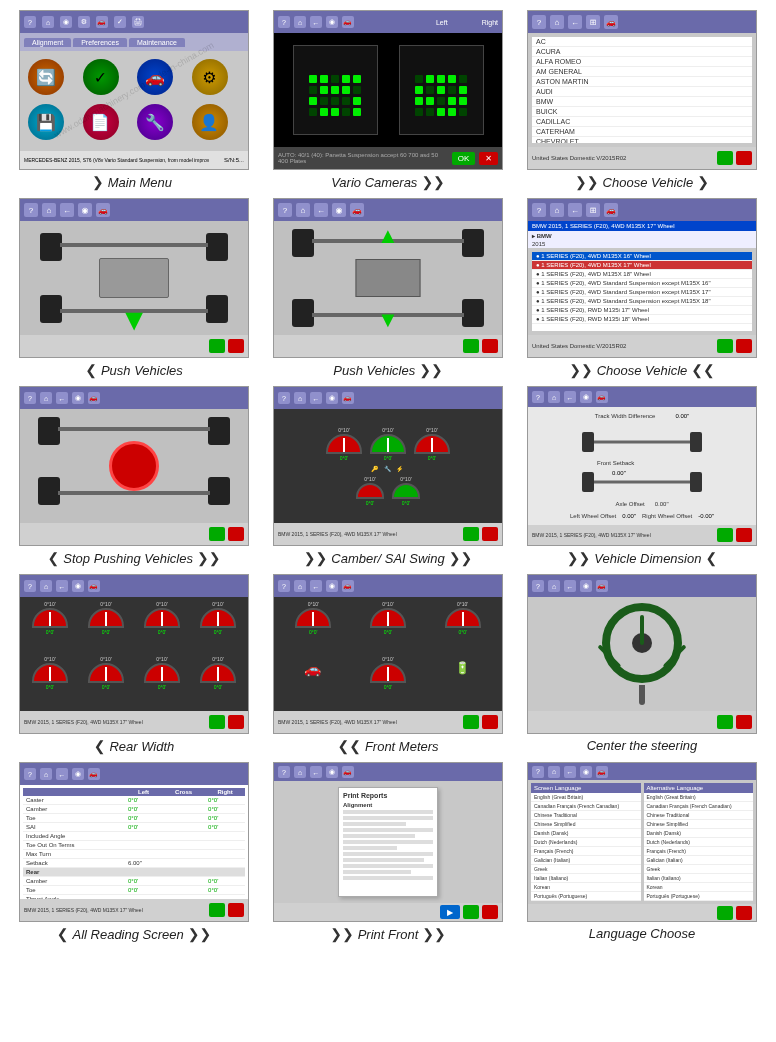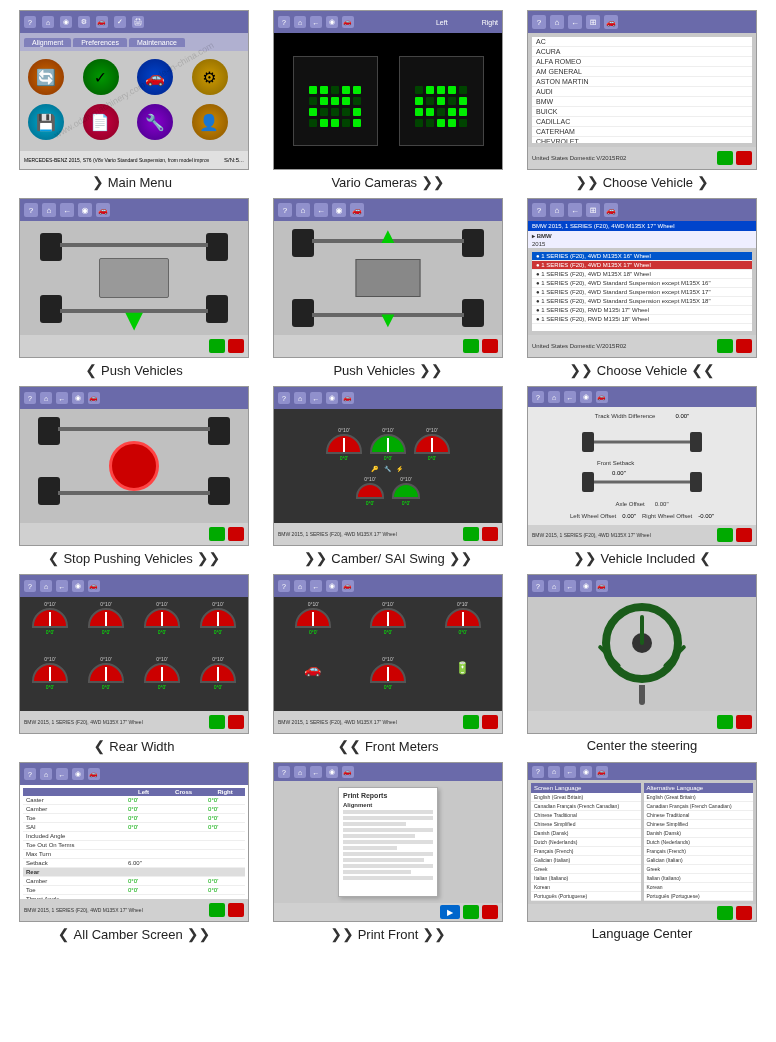--- a/index.html
+++ b/index.html
@@ -32,20 +32,21 @@
     .caption-row {
       display: flex;
       align-items: center;
       justify-content: center;
       gap: 4px;
       margin-top: 4px;
       margin-bottom: 2px;
     }
     .caption {
       font-size: 13px;
+      font-style: italic;
       color: #222;
       text-align: center;
     }
     .arrow {
       font-size: 14px;
       color: #333;
     }
 
     
     .screen-inner {
@@ -568,20 +569,25 @@
                 <div class="fc-dot fc-dot-off"></div>
                 <div class="fc-dot"></div>
                 <div class="fc-dot"></div>
               <div class="fc-dot fc-dot-off"></div>
                 <div class="fc-dot fc-dot-off"></div>
                 <div class="fc-dot"></div>
                 <div class="fc-dot"></div>
                 <div class="fc-dot fc-dot-off"></div>
             </div>
           </div>
+        </div>
+        <div class="fc-bottom">
+          <span style="font-size:6px;color:#aaa;">AUTO: 40/1 (40): Panetta Suspension accept 60 700 asd 50 400 Plates</span>
+          <button class="fc-btn-ok">OK</button>
+          <button class="fc-btn-cancel">✕</button>
         </div>
       </div>
     </div>
     <div class="caption-row">
       <span class="caption">Vario Cameras</span>
       <span class="arrow">❯❯</span>
     </div>
   </div>
 
   <div class="cell">
@@ -891,21 +897,21 @@
           <span class="bottom-status" style="font-size:5px;">BMW 2015, 1 SERIES (F20), 4WD M135X 17" Wheel</span>
           <div class="btn-group">
             <button class="btn-ok"></button>
             <button class="btn-cancel"></button>
           </div>
         </div>
       </div>
     </div>
     <div class="caption-row">
       <span class="arrow">❯❯</span>
-      <span class="caption">Vehicle Included</span>
+      <span class="caption">Vehicle Dimension</span>
       <span class="arrow">❮</span>
     </div>
   </div>
 
   <div class="cell">
     <div class="screen">
       <div class="screen-inner rm-screen">
         <div class="rm-topbar">
           <div class="topbar-icon-small">?</div>
           <div class="topbar-icon-small">⌂</div>
@@ -1184,21 +1190,21 @@
           <span class="bottom-status" style="font-size:5px;">BMW 2015, 1 SERIES (F20), 4WD M135X 17" Wheel</span>
           <div class="btn-group">
             <button class="btn-ok"></button>
             <button class="btn-cancel"></button>
           </div>
         </div>
       </div>
     </div>
     <div class="caption-row">
       <span class="arrow">❮</span>
-      <span class="caption">All Camber Screen</span>
+      <span class="caption">All Reading Screen</span>
       <span class="arrow">❯❯</span>
     </div>
   </div>
 
   <div class="cell">
     <div class="screen">
       <div class="screen-inner pr-screen">
         <div class="pr-topbar">
           <div class="topbar-icon-small">?</div>
           <div class="topbar-icon-small">⌂</div>
@@ -1287,17 +1293,17 @@
         <div class="lang-bottom">
           <span class="bottom-status" style="font-size:5px;"></span>
           <div class="btn-group">
             <button class="btn-ok"></button>
             <button class="btn-cancel"></button>
           </div>
         </div>
       </div>
     </div>
     <div class="caption-row">
-      <span class="caption">Language Center</span>
+      <span class="caption">Language Choose</span>
     </div>
   </div>
 
 </div>
 
 </body></html>

